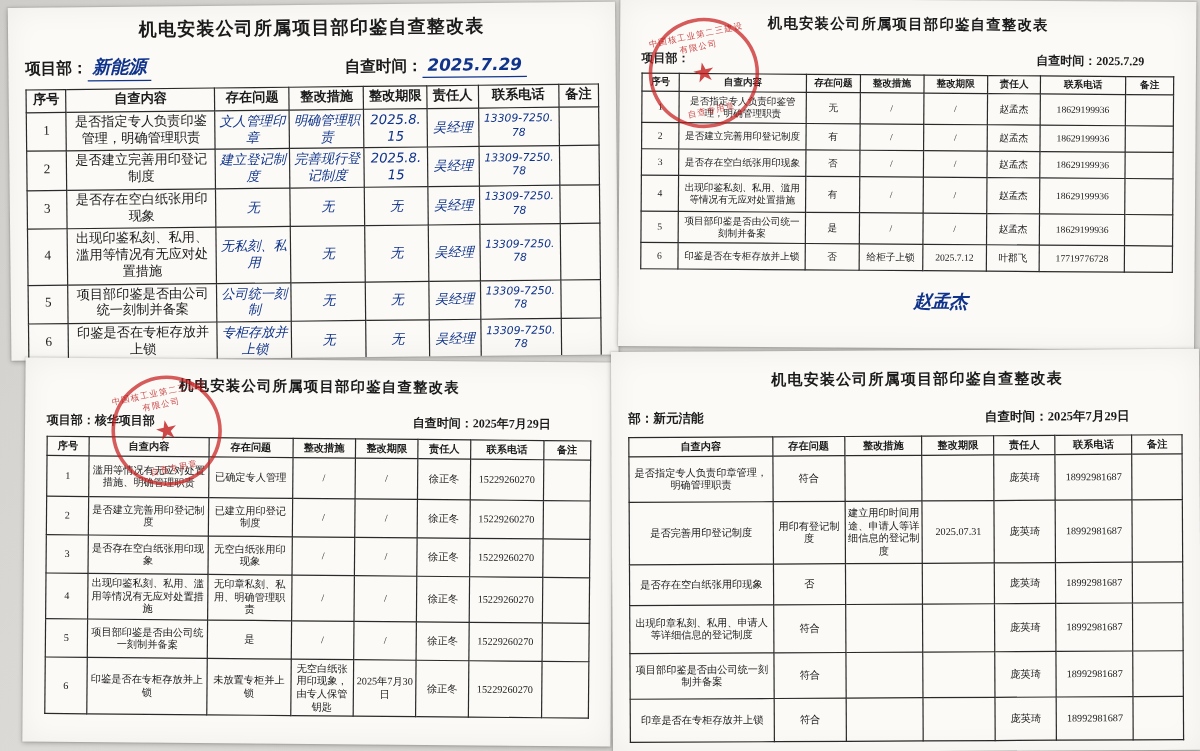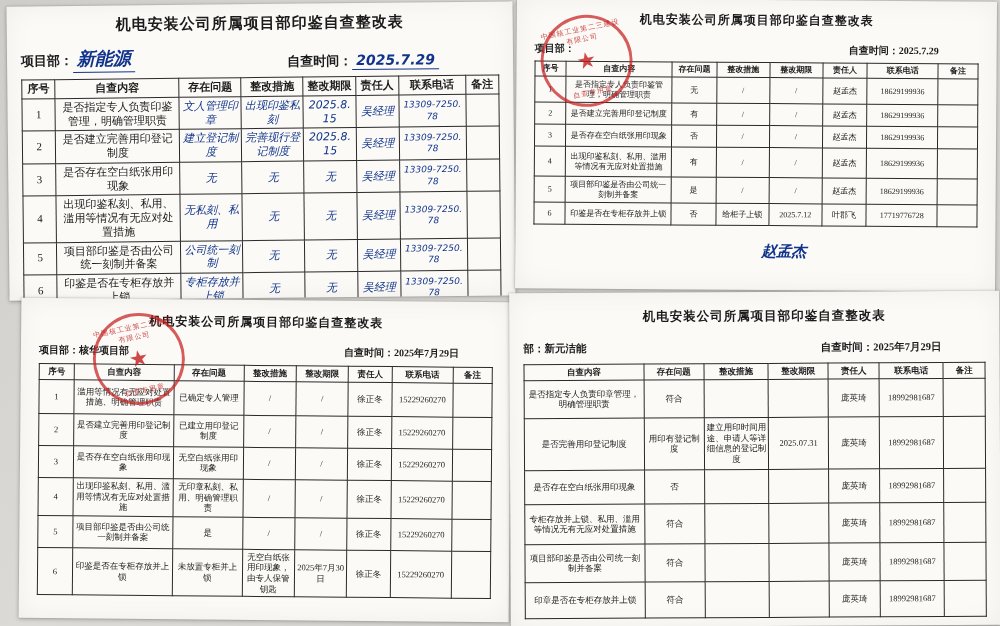--- a/index.html
+++ b/index.html
@@ -134,21 +134,21 @@
 <body>
 
 <div id="stage">
 
   <div class="sheet s1" style="left:8px; top:4px; width:506px; height:294px; transform: rotate(-0.6deg);">
     <div class="edge-shadow"></div>
     <div style="padding:10px 14px 6px 14px;">
       <div class="doc-title">机电安装公司所属项目部印鉴自查整改表</div>
       <div class="meta-row" style="margin-top:12px;">
         <div class="meta-left">
-          <span>项目部：</span><span class="hw underline-hw" style="font-size:18px;">新能源</span>
+          <span>项目部：</span><span class="hw underline-hw" style="font-size:15px;">新能源</span>
         </div>
         <div class="meta-right" style="margin-right:60px;">
           <span>自查时间：</span><span class="hw underline-hw" style="font-size:14px;">2025.7.29</span>
         </div>
       </div>
       <table class="grid" style="margin-top:6px;">
         <colgroup>
           <col style="width:7%">
             <col style="width:26%">
             <col style="width:13%">
@@ -168,21 +168,21 @@
             <th>责任人</th>
             <th>联系电话</th>
             <th>备注</th>
           </tr>
         </thead>
         <tbody>
           <tr style="height:30px;">
             <td>1</td>
             <td class="left">是否指定专人负责印鉴管理，明确管理职责</td>
             <td class="hw">文人管理印章</td>
-            <td class="hw">出现印鉴私刻</td>
+            <td class="hw">明确管理职责</td>
             <td class="hw">2025.8.15</td>
             <td class="hw">吴经理</td>
             <td class="hw" style="font-size:9px">13309-7250.78</td>
             <td></td>
           </tr>
           <tr style="height:30px;">
             <td>2</td>
             <td class="left">是否建立完善用印登记制度</td>
             <td class="hw">建立登记制度</td>
             <td class="hw">完善现行登记制度</td>
@@ -237,21 +237,21 @@
   </div>
 
   <div class="sheet s2" style="left:516px; top:0px; width:480px; height:290px; transform: rotate(0.4deg);">
     <div class="edge-shadow"></div>
     <div style="padding:12px 18px 6px 18px;">
       <div class="doc-title">机电安装公司所属项目部印鉴自查整改表</div>
       <div class="meta-row" style="margin-top:14px;">
         <div class="meta-left">
           <span>项目部：</span>
         </div>
-        <div class="meta-right" style="margin-right:40px;">
+        <div class="meta-right" style="margin-right:25px;">
           <span>自查时间：</span><span>2025.7.29</span>
         </div>
       </div>
       <table class="grid" style="margin-top:5px;">
         <colgroup>
           <col style="width:7%">
             <col style="width:24%">
             <col style="width:10%">
             <col style="width:12%">
             <col style="width:12%">
@@ -507,21 +507,21 @@
           <tr style="height:34px;">
             <td class="left">是否存在空白纸张用印现象</td>
             <td>否</td>
             <td></td>
             <td></td>
             <td>庞英琦</td>
             <td>18992981687</td>
             <td></td>
           </tr>
           <tr style="height:40px;">
-            <td class="left">专柜存放并上锁、私用、滥用等情况无有无应对处置措施</td>
+            <td class="left">出现印章私刻、私用、申请人等详细信息的登记制度</td>
             <td>符合</td>
             <td></td>
             <td></td>
             <td>庞英琦</td>
             <td>18992981687</td>
             <td></td>
           </tr>
           <tr style="height:38px;">
             <td class="left">项目部印鉴是否由公司统一刻制并备案</td>
             <td>符合</td>

